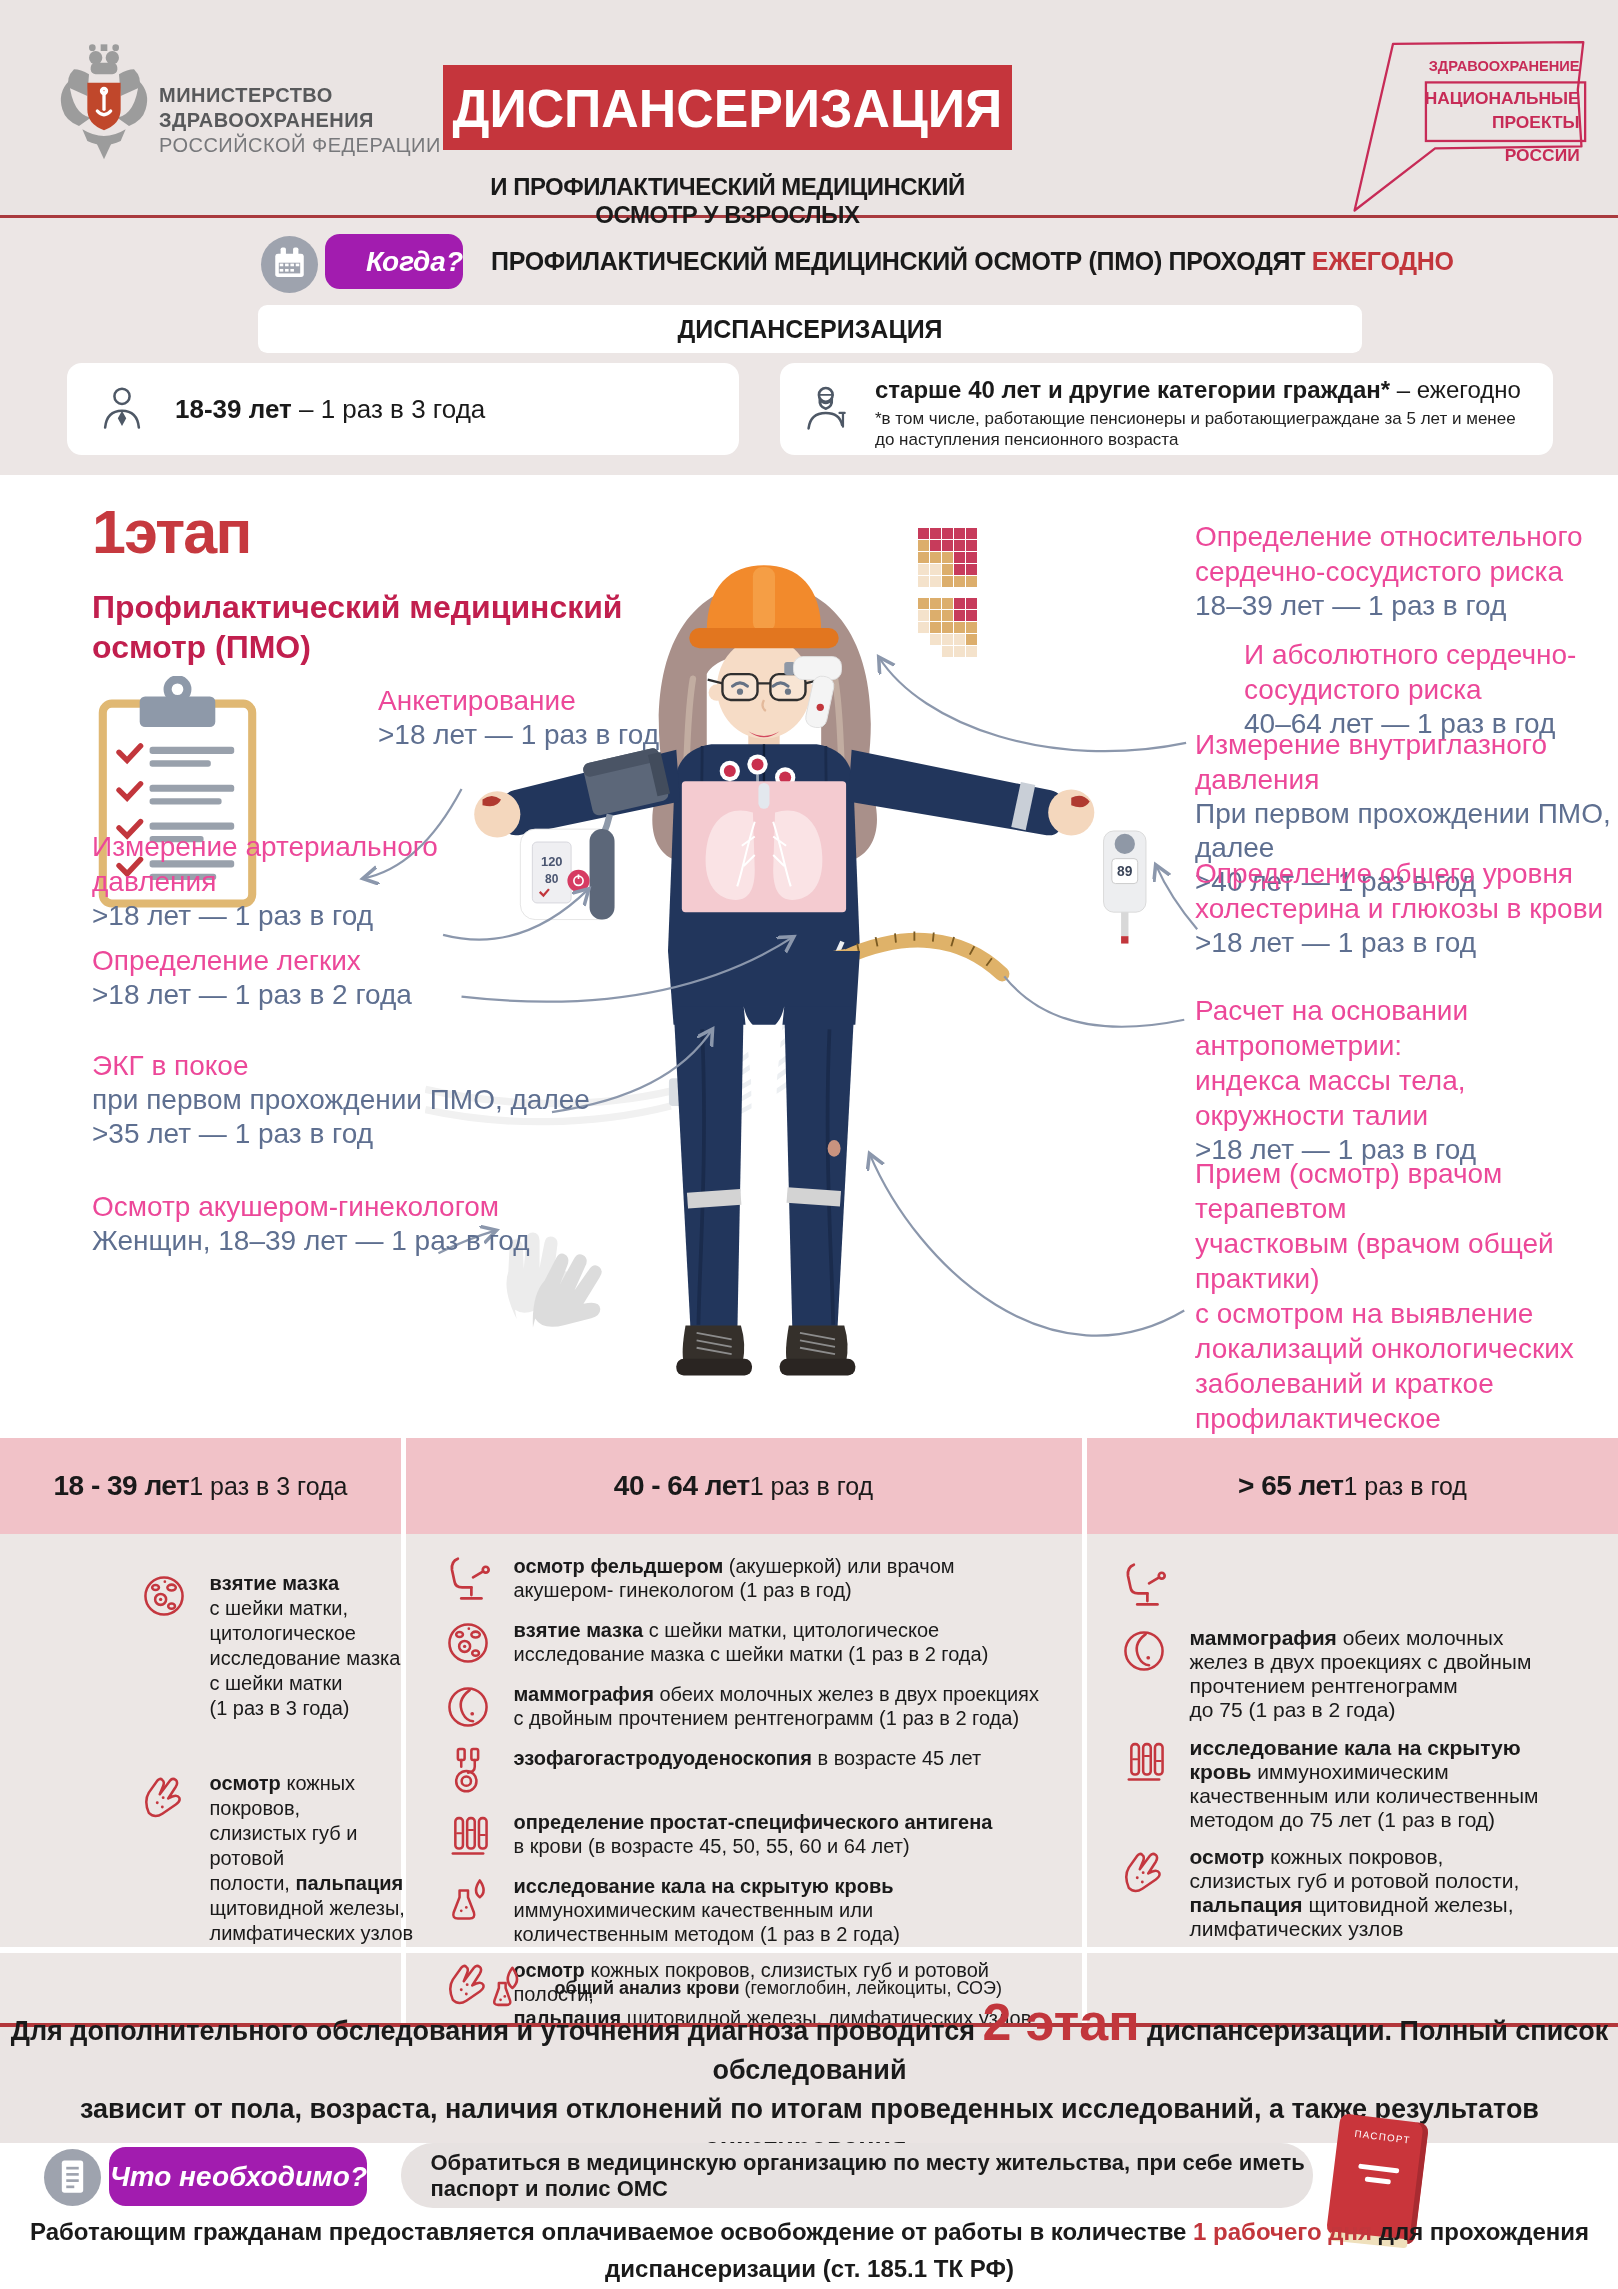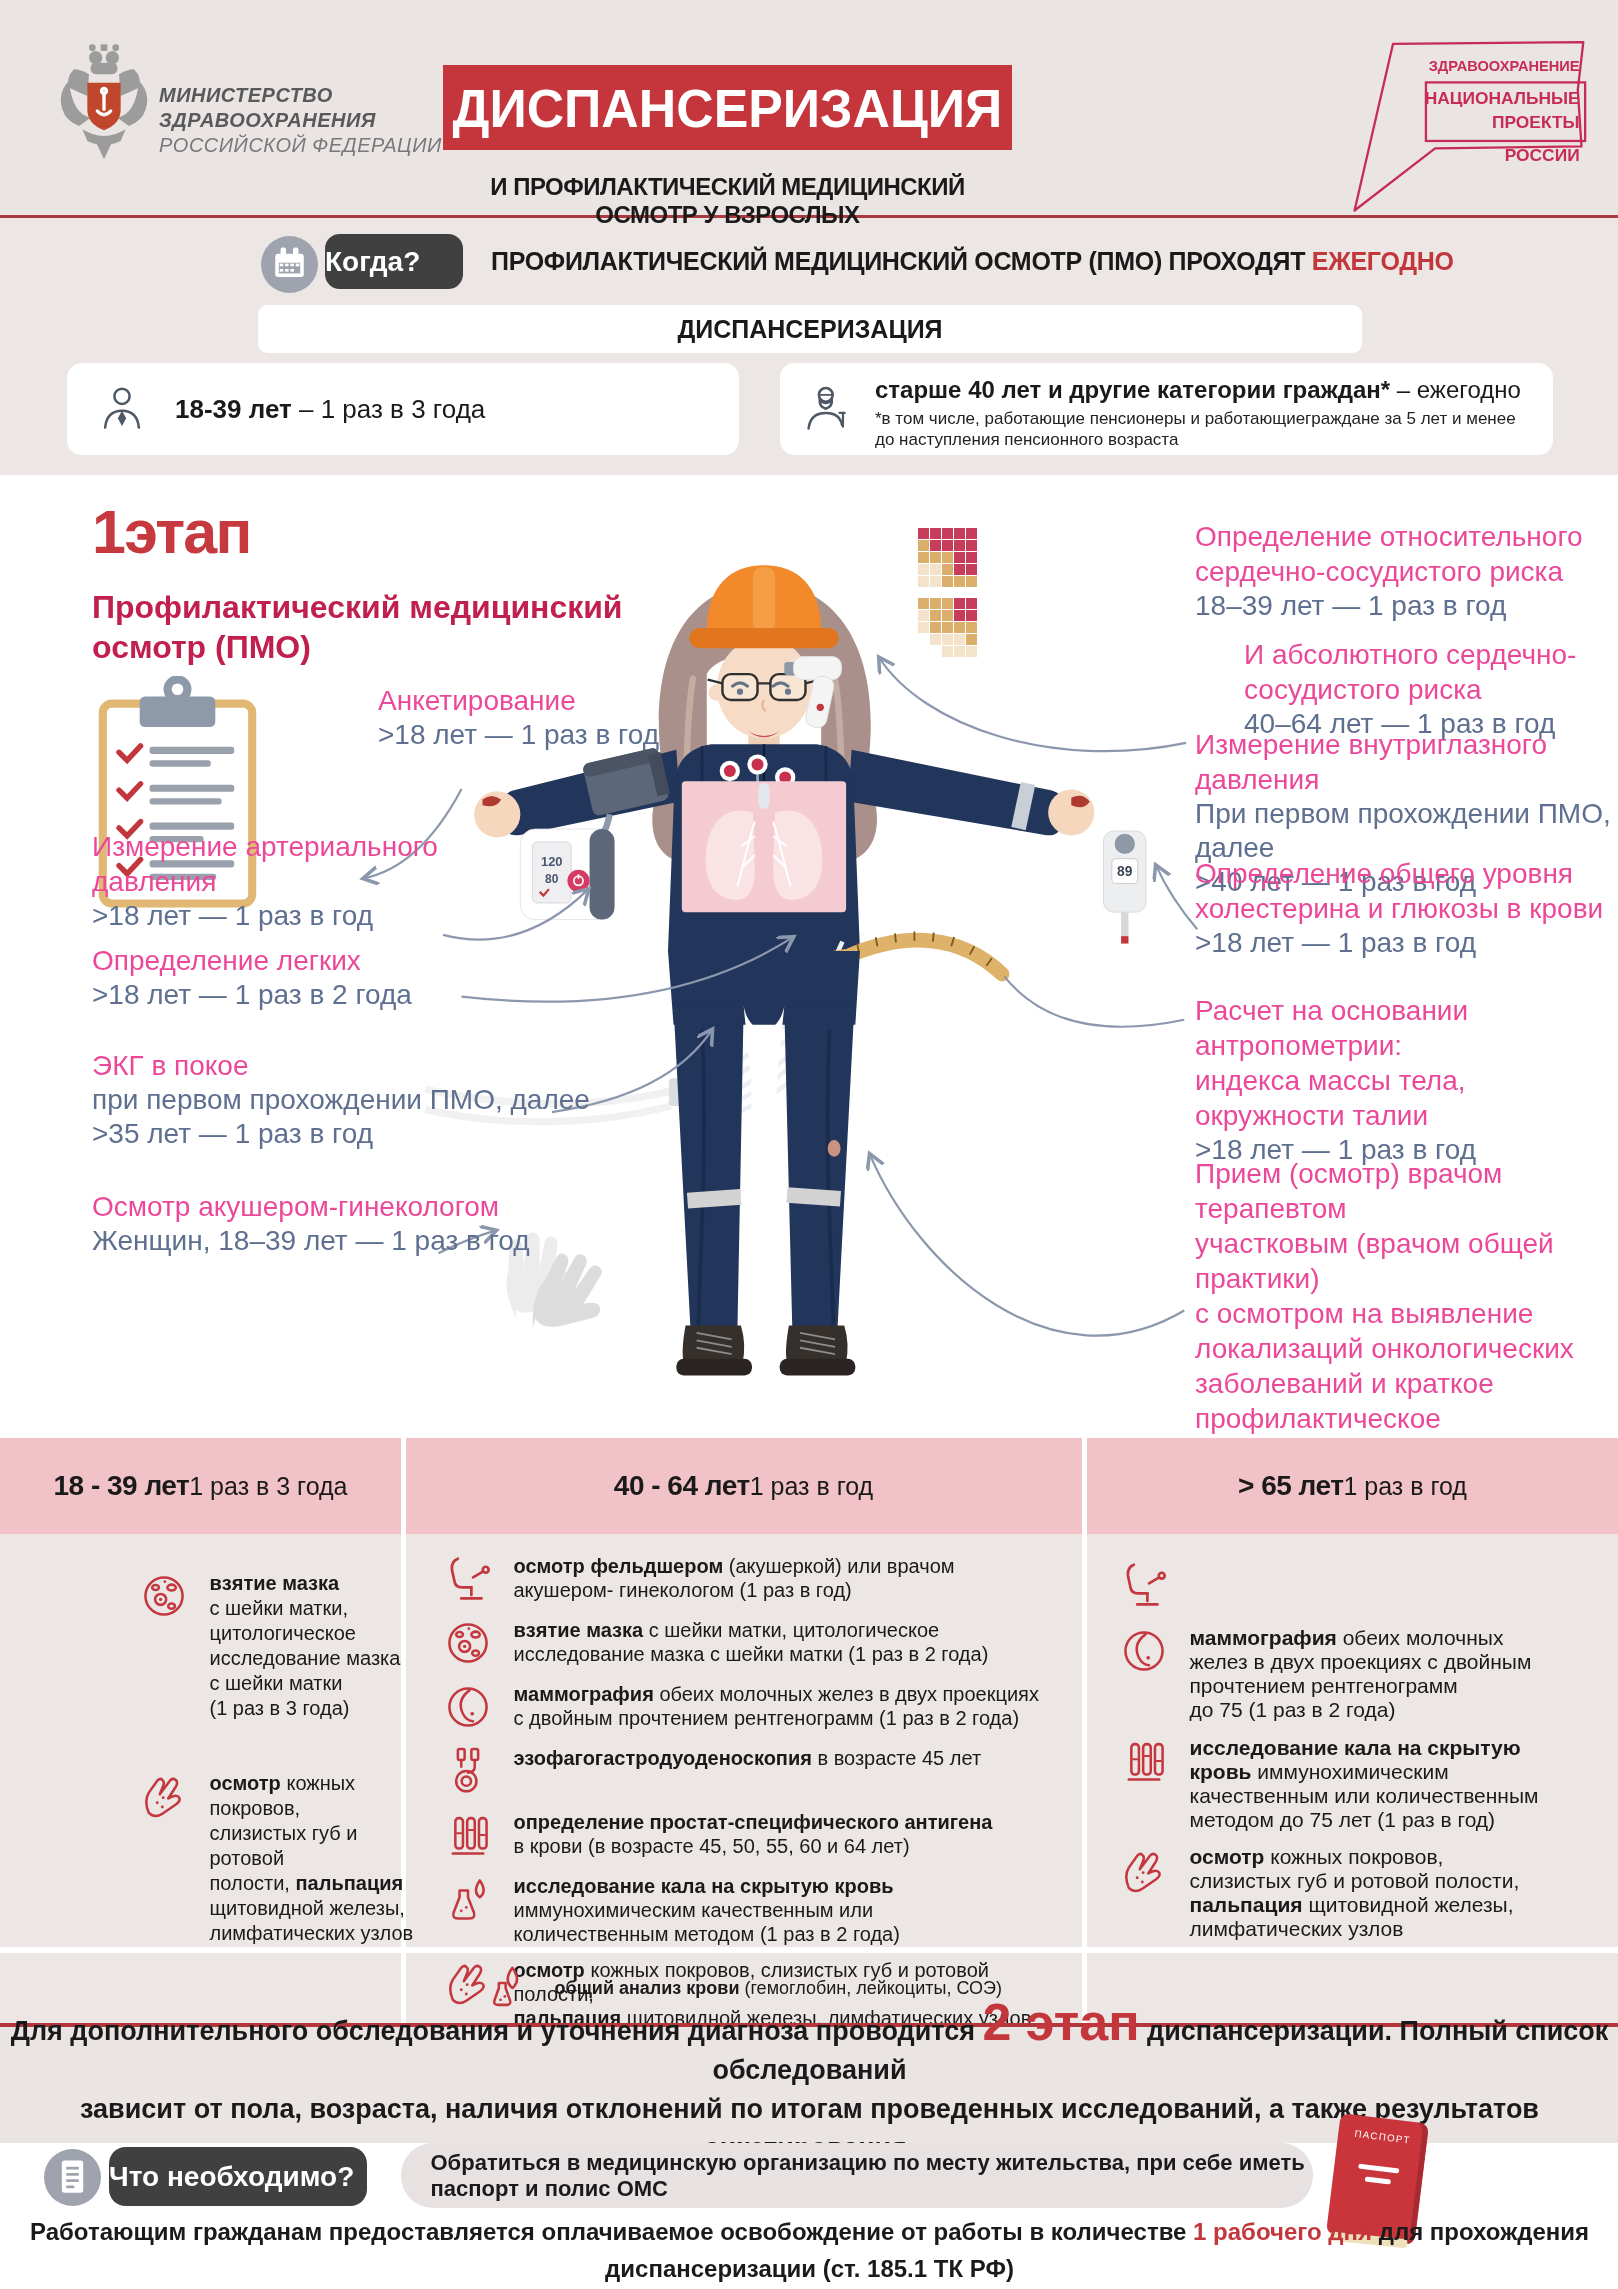--- a/index.html
+++ b/index.html
@@ -9,29 +9,29 @@
   .pre{white-space:pre-line;}
   .b{font-weight:700;}
   .red{color:#C2363C;}
   
   .band-top{left:0;top:0;width:1619px;height:215px;background:#EAE4E3;}
   .rule-red{left:0;top:215px;width:1619px;height:2.8px;background:#A93A3E;}
   .band-when{left:0;top:218px;width:1619px;height:257px;background:#ECE6E5;}
   .band-stage2{left:0;top:2027px;width:1619px;height:116px;background:#EAE4E3;display:flex;align-items:center;justify-content:center;text-align:center;}
   .rule-red2{left:0;top:2023px;width:1619px;height:3.7px;background:#B3373B;}
   
-  .ministry{left:159px;top:83px;width:305px;font-size:20px;line-height:25px;letter-spacing:0.5px;font-style:italic;}
+  .ministry{left:159px;top:83px;width:305px;font-size:20px;line-height:25px;letter-spacing:0.5px;}
   .ministry .m1,.ministry .m2{font-weight:700;color:#58595B;}
   .ministry .m3{color:#77787B;}
   .banner{left:443px;top:65px;width:569px;height:85px;background:#C5353C;display:flex;align-items:center;justify-content:center;}
   .banner span{color:#FFF;font-weight:700;font-size:54px;letter-spacing:0px;transform:scaleX(0.96);}
   .subtitle{left:443px;top:173px;width:569px;text-align:center;font-weight:700;font-size:24px;letter-spacing:-0.5px;}
   
   .circle-ic{width:57px;height:57px;border-radius:50%;background:#9EA3AE;display:flex;align-items:center;justify-content:center;}
-  .pill{background:#404040;border-radius:14.8px;color:#FFF;font-weight:700;display:flex;align-items:center;justify-content:flex-start;}
+  .pill{background:#a21caf;border-radius:14.8px;color:#FFF;font-weight:700;display:flex;align-items:center;justify-content:flex-end;font-style:italic;}
   .when-pill{left:325px;top:234px;width:138px;height:55px;font-size:28px;}
   .when-line{left:491px;top:247px;font-size:25px;font-weight:700;letter-spacing:-0.3px;}
   .disp-bar{left:258px;top:305px;width:1104px;height:48px;background:#FFF;border-radius:9.2px;display:flex;align-items:center;justify-content:center;font-weight:700;font-size:25px;}
   .card{background:#FFF;border-radius:14.8px;display:flex;align-items:center;}
   .card1{left:67px;top:363px;width:672px;height:92px;}
   .card2{left:780px;top:363px;width:773px;height:92px;align-items:flex-start;}
   .card-text{font-size:26px;}
   .card2-inner{padding-top:13px;}
   .card2-line{font-size:24px;}
   .card2-note{font-size:17px;line-height:21px;color:#222;margin-top:3.7px;}

